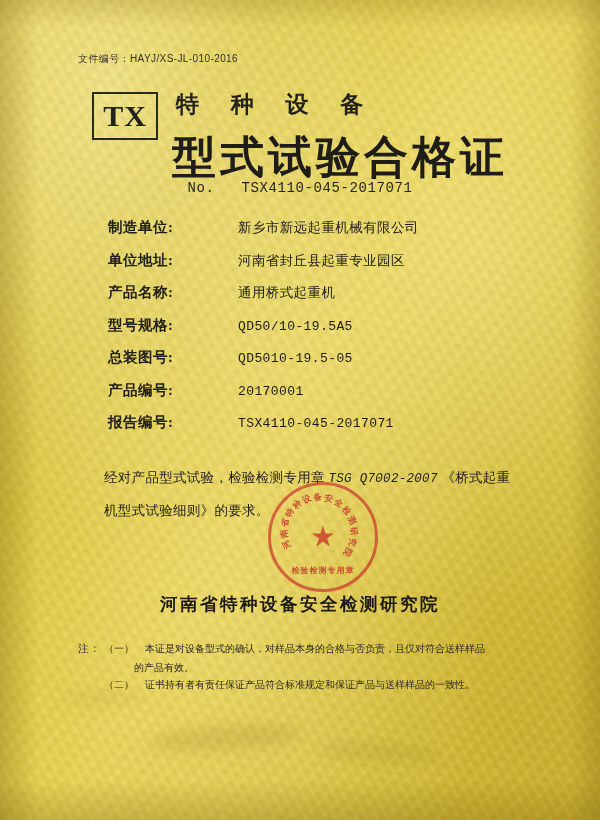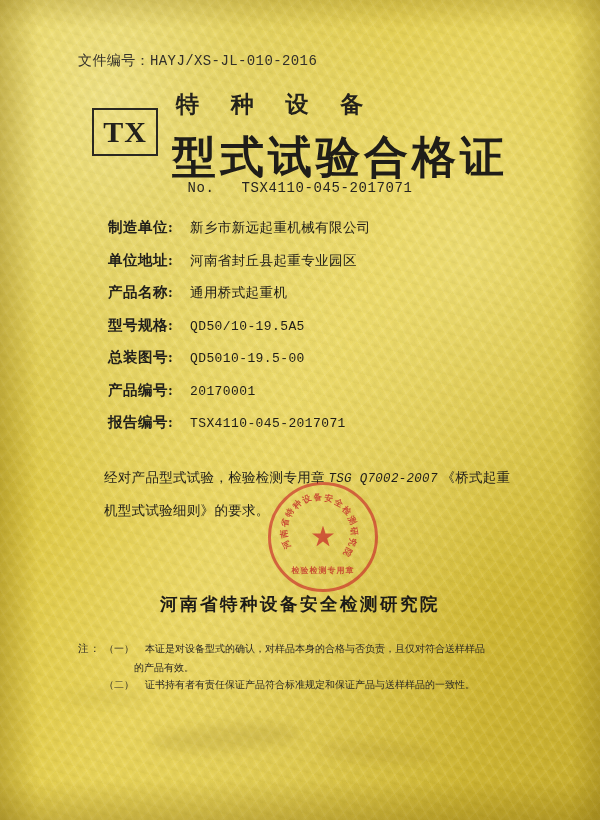--- a/index.html
+++ b/index.html
@@ -64,43 +64,43 @@
     position: relative;
     z-index: 3;
     width: 100%;
     height: 100%;
   }
 
   .doc-code {
     position: absolute;
     left: 78px;
     top: 52px;
-    font-family: Liberation Mono, monospace;
-    font-size: 14px;
+    font-family: Liberation Sans, sans-serif;
+    font-size: 10px;
     letter-spacing: 0.4px;
     color: #33302a;
   }
 
   .title-row {
     position: absolute;
     left: 0;
     top: 92px;
     width: 100%;
     display: flex;
     justify-content: center;
     align-items: flex-start;
   }
   .tx-box {
     width: 62px;
     height: 44px;
     border: 2px solid #2a2822;
     display: flex;
     align-items: center;
     justify-content: center;
-    margin-top: 16px;
+    margin-top: 0;
     margin-right: 18px;
   }
   .tx-box span {
     font-family: "Liberation Serif", serif;
     font-size: 30px;
     font-weight: bold;
     letter-spacing: 1px;
     color: #23211c;
   }
   .title-stack {
@@ -140,20 +140,21 @@
   .fields {
     position: absolute;
     left: 108px;
     top: 218px;
     width: 420px;
   }
   .field-row {
     display: flex;
     align-items: baseline;
     margin-bottom: 13.5px;
+    gap: 48px;
   }
   .field-label {
     width: 82px;
     font-size: 14.5px;
     font-weight: bold;
     letter-spacing: 0.5px;
     color: #22201c;
     flex: none;
   }
   .field-value {
@@ -331,21 +332,21 @@
       <div class="field-row">
         <div class="field-label">产品名称:</div>
         <div class="field-value">通用桥式起重机</div>
       </div>
       <div class="field-row">
         <div class="field-label">型号规格:</div>
         <div class="field-value mono">QD50/10-19.5A5</div>
       </div>
       <div class="field-row">
         <div class="field-label">总装图号:</div>
-        <div class="field-value mono">QD5010-19.5-00</div>
+        <div class="field-value mono">QD5010-19.5-05</div>
       </div>
       <div class="field-row">
         <div class="field-label">产品编号:</div>
         <div class="field-value mono">20170001</div>
       </div>
       <div class="field-row">
         <div class="field-label">报告编号:</div>
         <div class="field-value mono">TSX4110-045-2017071</div>
       </div>
     </div>

